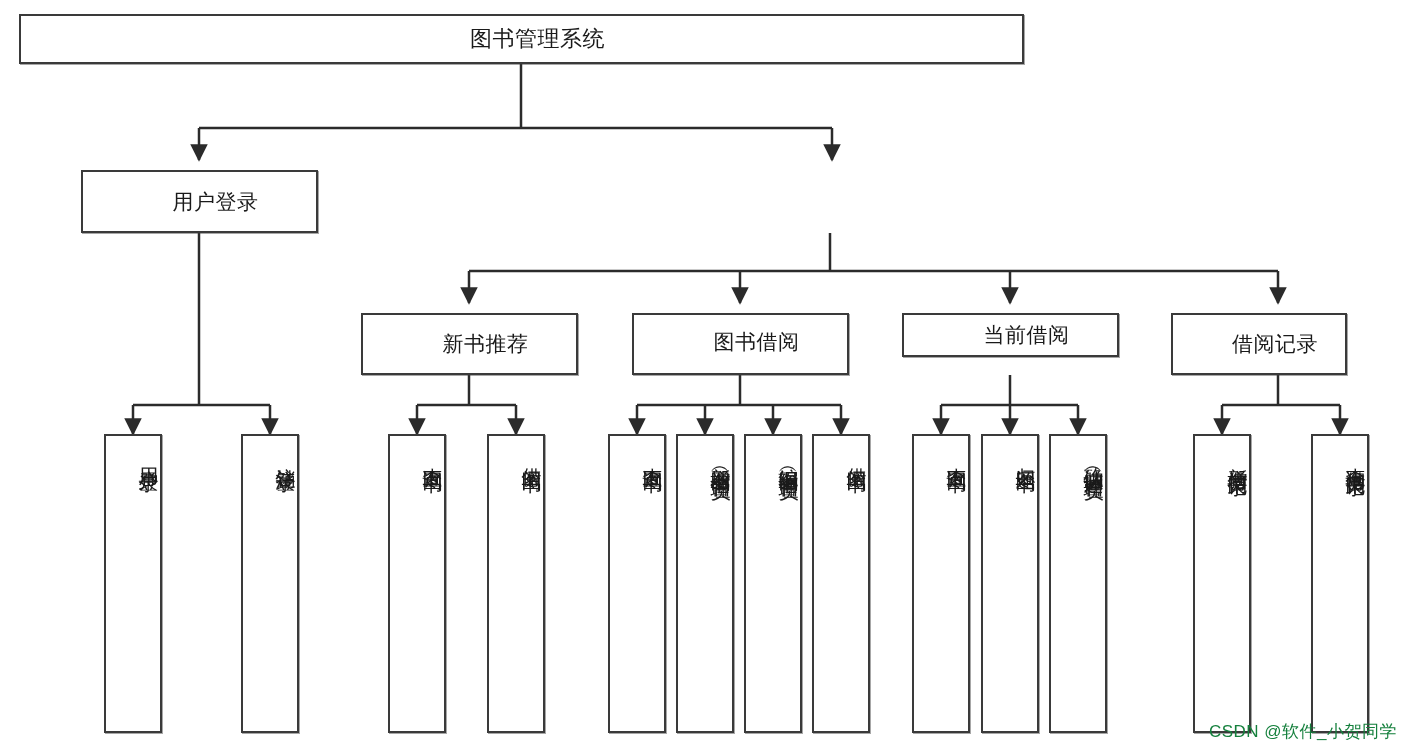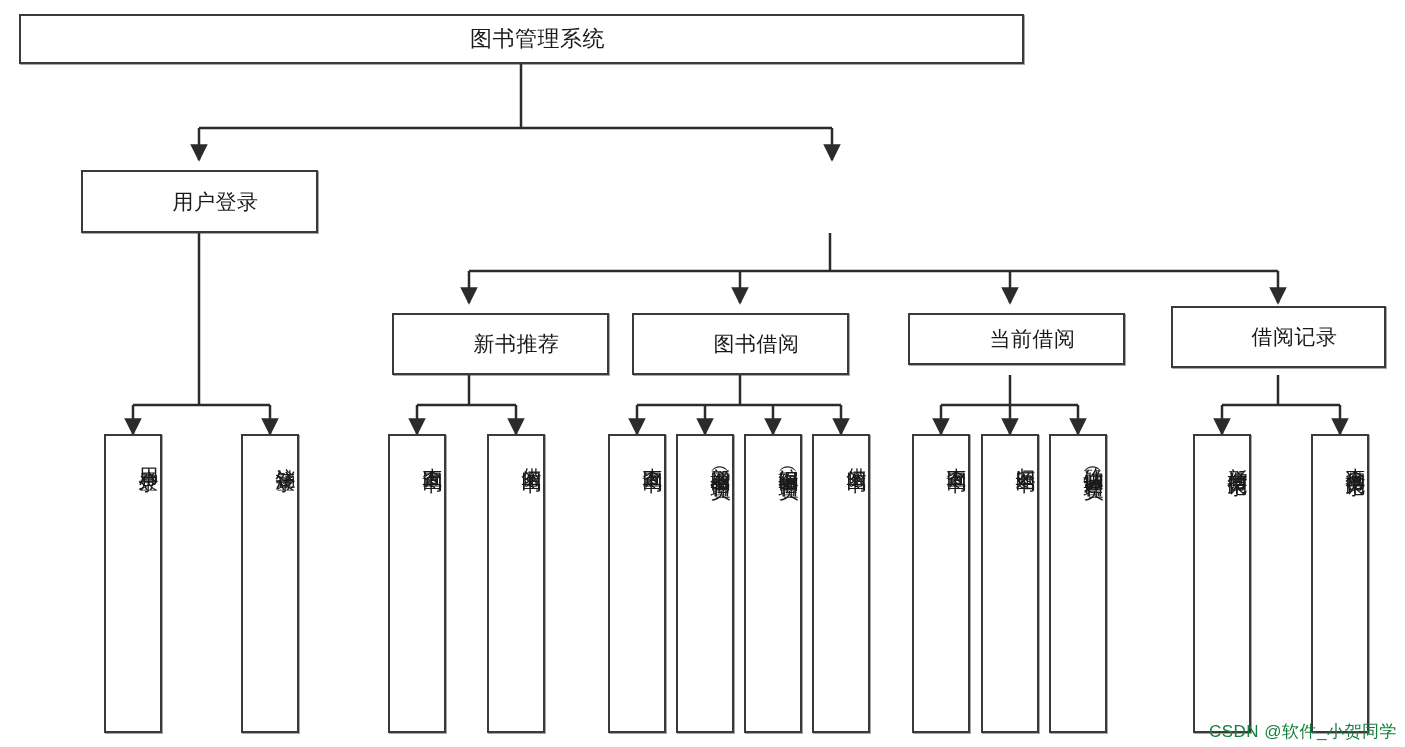--- a/index.html
+++ b/index.html
@@ -127,30 +127,30 @@
   </svg>
 
   <div class="node root horiz" style="left:19px; top:14px; width:1005px; height:50px;">
     <span class="label">图书管理系统</span>
   </div>
 
   <div class="node horiz" style="left:81px; top:170px; width:237px; height:63px;">
     <span class="label">用户登录</span>
   </div>
 
-  <div class="node horiz" style="left:361px; top:313px; width:217px; height:62px;margin-left:31px;">
+  <div class="node horiz" style="left:361px; top:313px; width:217px; height:62px;">
     <span class="label">新书推荐</span>
   </div>
-  <div class="node horiz" style="left:632px; top:313px; width:217px; height:62px;">
+  <div class="node horiz" style="left:632px; top:313px; width:217px; height:62px;font-family:Liberation Mono, monospace;">
     <span class="label">图书借阅</span>
   </div>
-  <div class="node horiz" style="left:902px; top:313px; width:217px; height:52px;margin-left:6px;">
+  <div class="node horiz" style="left:902px; top:313px; width:217px; height:44px;">
     <span class="label">当前借阅</span>
   </div>
-  <div class="node horiz" style="left:1171px; top:306px; width:215px; height:62px;">
+  <div class="node horiz" style="left:1171px; top:313px; width:176px; height:62px;">
     <span class="label">借阅记录</span>
   </div>
 
   <div class="node vert" style="left:104px; top:434px; width:58px; height:299px;">
     <span class="label">用户登录</span>
   </div>
   <div class="node vert" style="left:241px; top:434px; width:58px; height:299px;">
     <span class="label">注销登录</span>
   </div>
 

